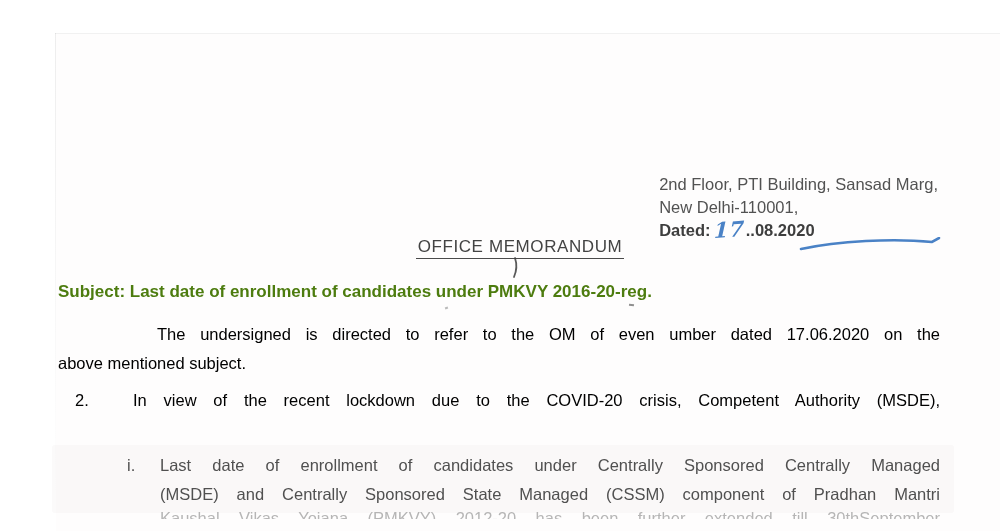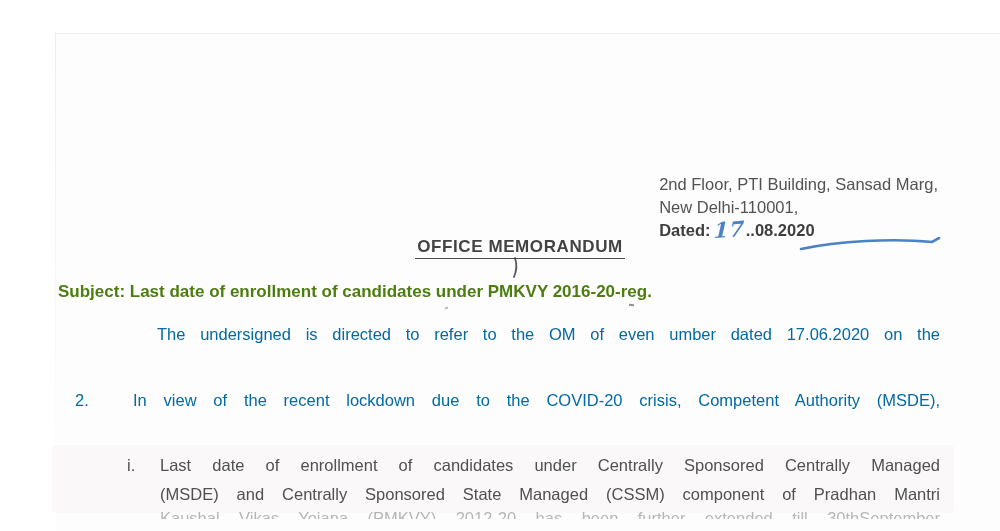--- a/index.html
+++ b/index.html
@@ -27,32 +27,32 @@
   .address{position:absolute;top:173px;right:62px;text-align:left;
     font-size:16.5px;line-height:22.5px;color:#525252;}
   .date-line{font-weight:bold;color:#3e3e3e;position:relative;white-space:nowrap;}
   .hand{font-family:"DejaVu Serif",serif;font-style:italic;font-weight:bold;
     font-size:21px;display:inline-block;transform:rotate(-4deg) skewX(-6deg);
     margin:0 1px 0 3px;position:relative;top:1px;letter-spacing:1px;}
   .date-underline{position:absolute;right:-6px;bottom:-11px;pointer-events:none;}
 
   
   .title-wrap{position:absolute;top:237px;left:40px;width:960px;text-align:center;}
-  .title-text{font-weight:bold;font-size:17px;letter-spacing:0.6px;color:#434343;
+  .title-text{font-weight:normal;font-size:17px;letter-spacing:0.6px;color:#434343;
     border-bottom:1.6px solid #4a4a4a;padding:0 2px 2px 2px;text-align:center;}
   .pen-mark{position:absolute;left:508px;top:256px;}
 
   
   .subject{position:absolute;top:282px;left:58px;font-weight:bold;font-size:17px;color:#4d7c0f;}
   .speck{position:absolute;background:#6a6a6a;opacity:0.75;}
   .speck-a{left:629px;top:304px;width:5px;height:2px;transform:rotate(8deg);}
   .speck-b{left:445px;top:307px;width:3px;height:2px;transform:rotate(-20deg);opacity:0.45;}
 
   
-  .para{position:absolute;left:58px;width:882px;font-size:16.5px;line-height:28.5px;color:#0369a1;}
+  .para{position:absolute;left:58px;width:882px;font-size:16.5px;line-height:28.5px;color:#000000;}
   .p1{top:320px;} .p2{top:386px;}
   .jline{text-align:justify;text-align-last:justify;}
   .indent1{padding-left:99px;}
   .indent2{padding-left:17px;}
   .pnum{display:inline-block;width:58px;}
 
   
   .scanband{position:absolute;left:52px;top:445px;width:902px;height:68px;
     background:rgba(120,100,80,0.03);border-radius:3px;}
   .item{position:absolute;left:127px;top:451px;width:813px;
@@ -87,20 +87,21 @@
   <svg class="pen-mark" width="14" height="24" viewBox="0 0 14 24">
     <path d="M7,2 C9,8 9,14 6,21" fill="none" stroke="#3c3c3c" stroke-width="1.8" stroke-linecap="round" opacity="0.85"></path>
   </svg>
 
   <div class="subject">Subject: Last date of enrollment of candidates under PMKVY 2016-20-reg.</div>
   <div class="speck speck-a"></div>
   <div class="speck speck-b"></div>
 
   <div class="para p1">
     <div class="jline indent1">The undersigned is directed to refer to the OM of even umber dated 17.06.2020 on the</div>
+    <div>above mentioned subject.</div>
   </div>
 
   <div class="para p2">
     <div class="jline indent2"><span class="pnum">2.</span><span>In view of the recent lockdown due to the COVID-20 crisis, Competent Authority (MSDE),</span></div>
   </div>
 
   <div class="scanband"></div>
   <div class="item">
     <div class="marker">i.</div>
     <div class="itext">

